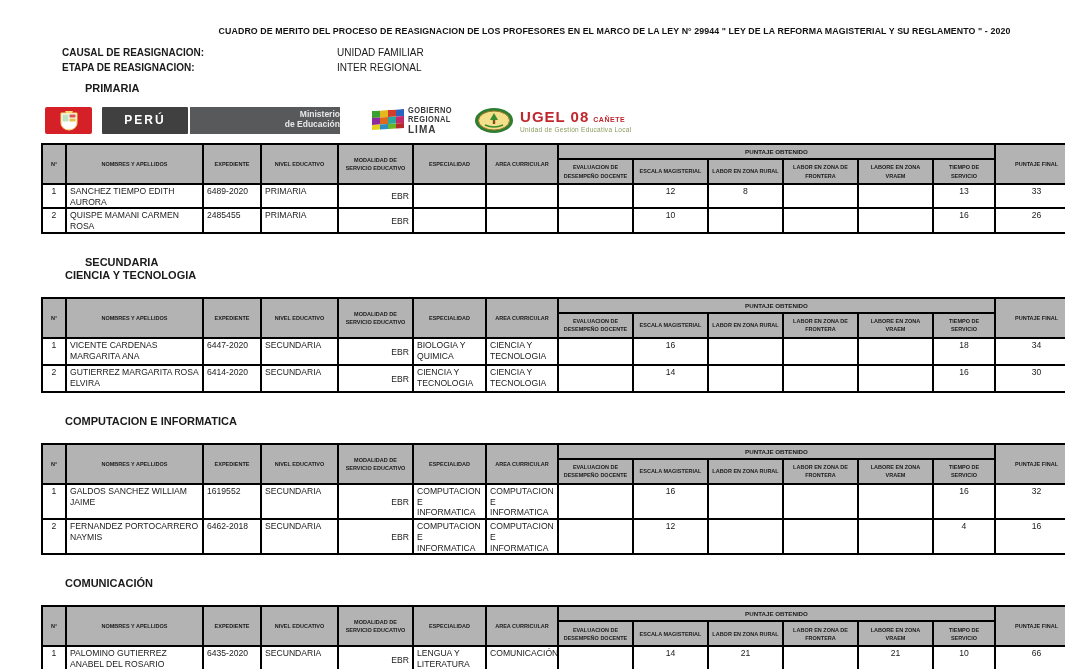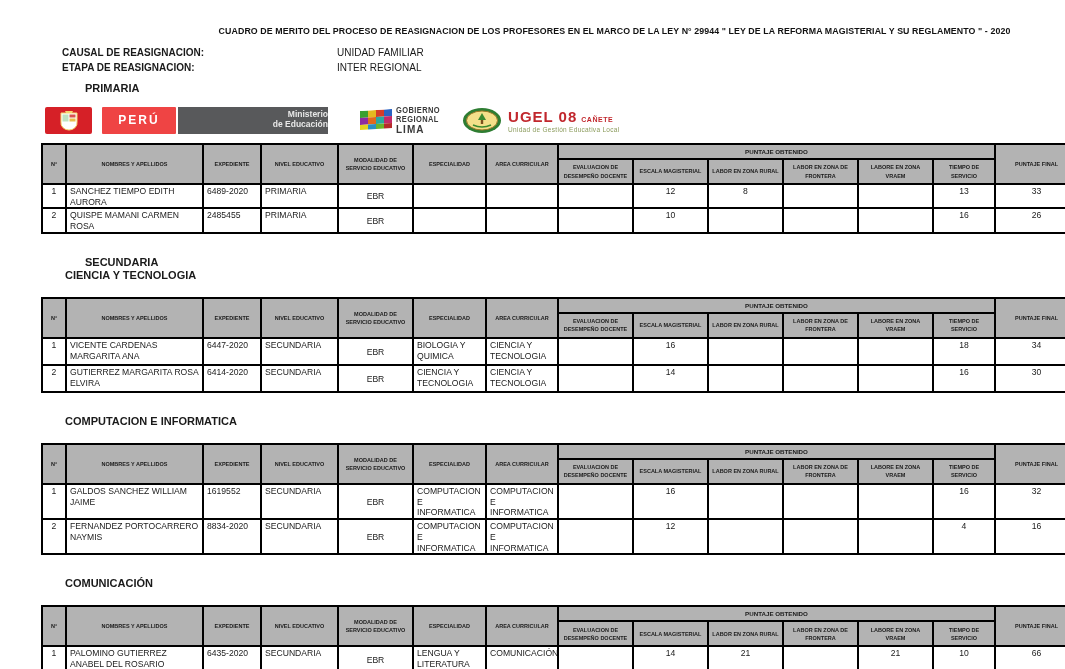--- a/index.html
+++ b/index.html
@@ -15,21 +15,21 @@
   .meta{margin:11px 0 0 35px;}
   .meta-row{display:flex;margin-bottom:4px;align-items:center;}
   .meta-label{width:275px;font-size:10px;font-weight:bold;}
   .meta-value{font-size:10px;font-weight:normal;}
   .heading-primaria{margin:9px 0 0 58px;font-size:11px;font-weight:bold;}
 
   
   .logos{display:flex;align-items:center;margin:11px 0 0 18px;height:30px;}
   .logo-box{height:27px;display:flex;align-items:center;justify-content:center;}
   .escudo-box{width:47px;background:#d62027;border-radius:2px;}
-  .peru-box{width:74px;background:#ef4444;margin-left:10px;border-radius:1px;}
+  .peru-box{width:86px;background:#404040;margin-left:10px;border-radius:1px;}
   .peru-text{color:#fff;font-weight:bold;font-size:12px;letter-spacing:2px;}
   .minedu-box{width:150px;background:#58595b;margin-left:2px;text-align:right;}
   .minedu-text{color:#e8e8e8;font-size:8.5px;line-height:1.15;font-weight:bold;width:100%;padding-left:12px;}
   .gob-box{margin-left:32px;display:flex;align-items:center;}
   .gob-text{margin-left:4px;font-size:7.5px;font-weight:bold;color:#3a3a3a;line-height:1.0;letter-spacing:.4px;transform:scaleY(1.15);}
   .ugel-box{margin-left:22px;display:flex;align-items:center;}
   .ugel-words{margin-left:6px;}
   .ugel-line1{display:flex;align-items:baseline;}
   .ugel-title{font-size:15px;font-weight:bold;color:#c1272d;letter-spacing:1px;font-family:"Liberation Sans",sans-serif;}
   .ugel-suffix{font-size:7px;font-weight:bold;color:#c1272d;margin-left:4px;letter-spacing:.5px;}
@@ -48,21 +48,21 @@
   }
   .hcell.group{font-size:6.2px;height:11px;}
   .hcell.sub{height:21px;}
   .dcell{
     font-size:8.6px;padding:1px 3px 0 3px;height:24px;vertical-align:top;
     line-height:1.25;background:#fff;
   }
   table.compact .dcell{height:13px;}
   .ctr{text-align:center;}
   .lft{text-align:left;}
-  .mid{vertical-align:middle;}
+  .mid{vertical-align:middle;text-align:right;}
   .section-heading{font-size:11px;font-weight:bold;margin:0 0 1px 38px;}
   .section-heading.indent-lg{margin-left:58px;}
   .section-heading + table.merit{margin-top:16px;}
 </style>
 </head>
 <body>
 
 <div class="page">
 
   <div class="doc-title">CUADRO DE MERITO  DEL PROCESO DE REASIGNACION  DE LOS PROFESORES EN EL MARCO DE LA LEY  N° 29944 " LEY DE LA REFORMA MAGISTERIAL Y SU REGLAMENTO " - 2020</div>
@@ -339,21 +339,21 @@
             <td class="dcell ctr">16</td>
             <td class="dcell ctr"></td>
             <td class="dcell ctr"></td>
             <td class="dcell ctr"></td>
             <td class="dcell ctr">16</td>
             <td class="dcell ctr">32</td>
           </tr>
           <tr>
             <td class="dcell ctr">2</td>
             <td class="dcell lft">FERNANDEZ PORTOCARRERO NAYMIS</td>
-            <td class="dcell lft">8834-2020</td>
+            <td class="dcell lft">6462-2018</td>
             <td class="dcell lft">SECUNDARIA</td>
             <td class="dcell ctr mid">EBR</td>
             <td class="dcell lft">COMPUTACION E INFORMATICA</td>
             <td class="dcell lft">COMPUTACION E INFORMATICA</td>
             <td class="dcell ctr"></td>
             <td class="dcell ctr">12</td>
             <td class="dcell ctr"></td>
             <td class="dcell ctr"></td>
             <td class="dcell ctr"></td>
             <td class="dcell ctr">4</td>

